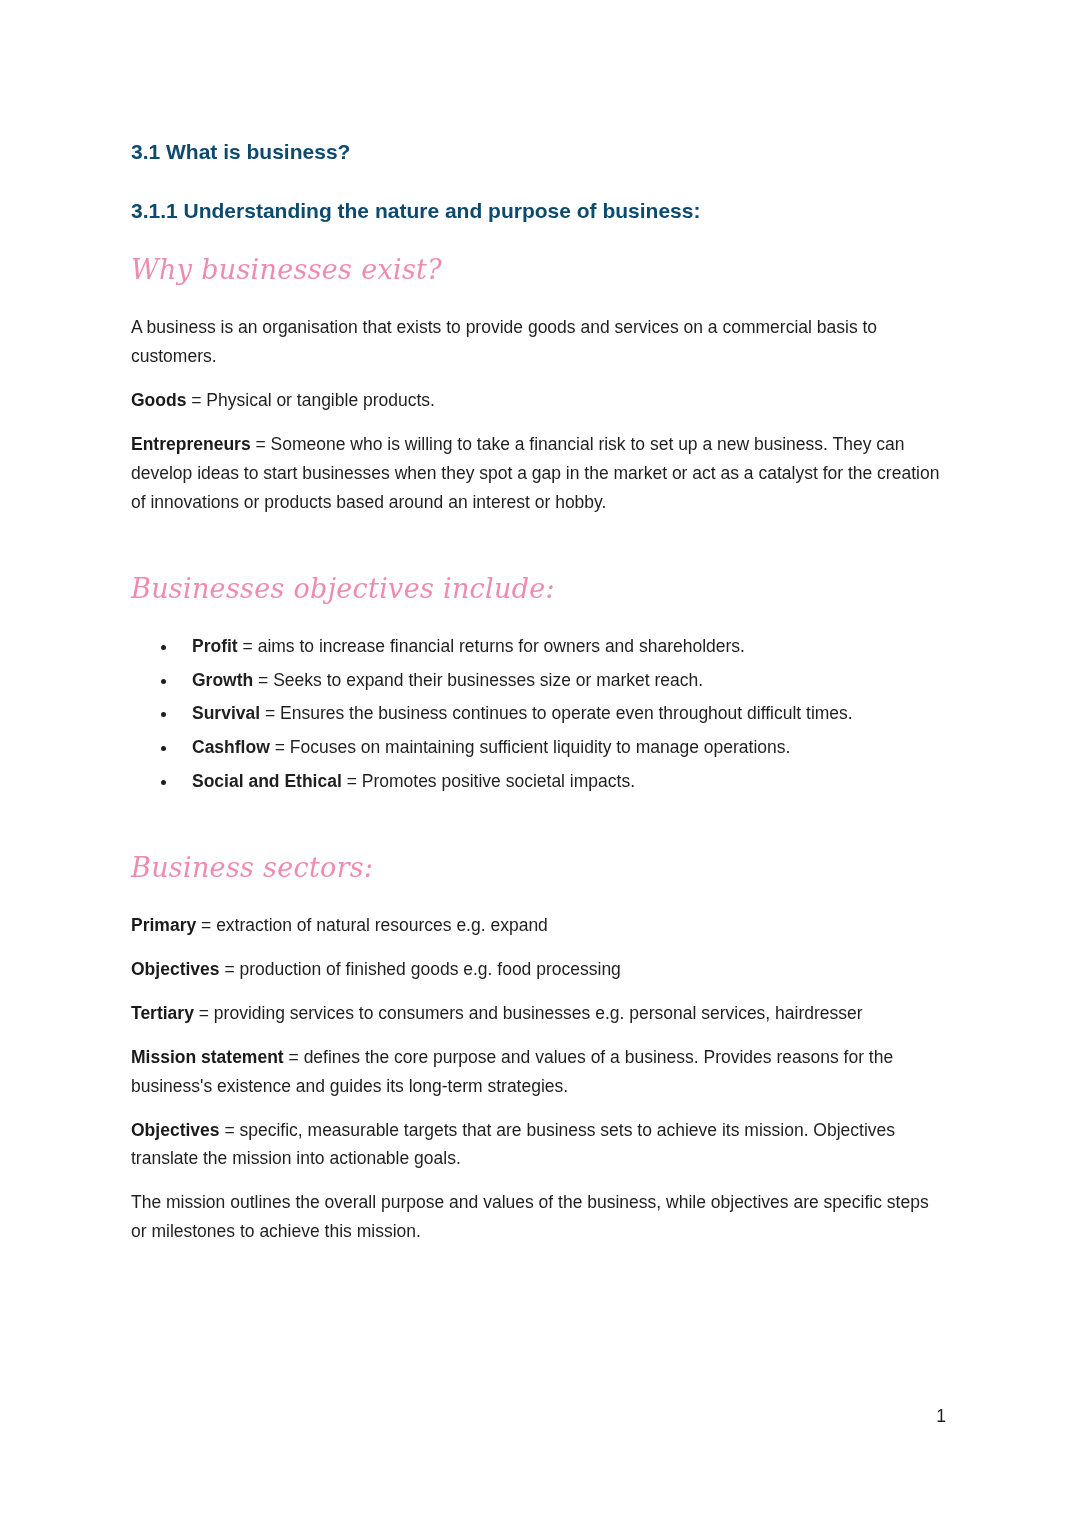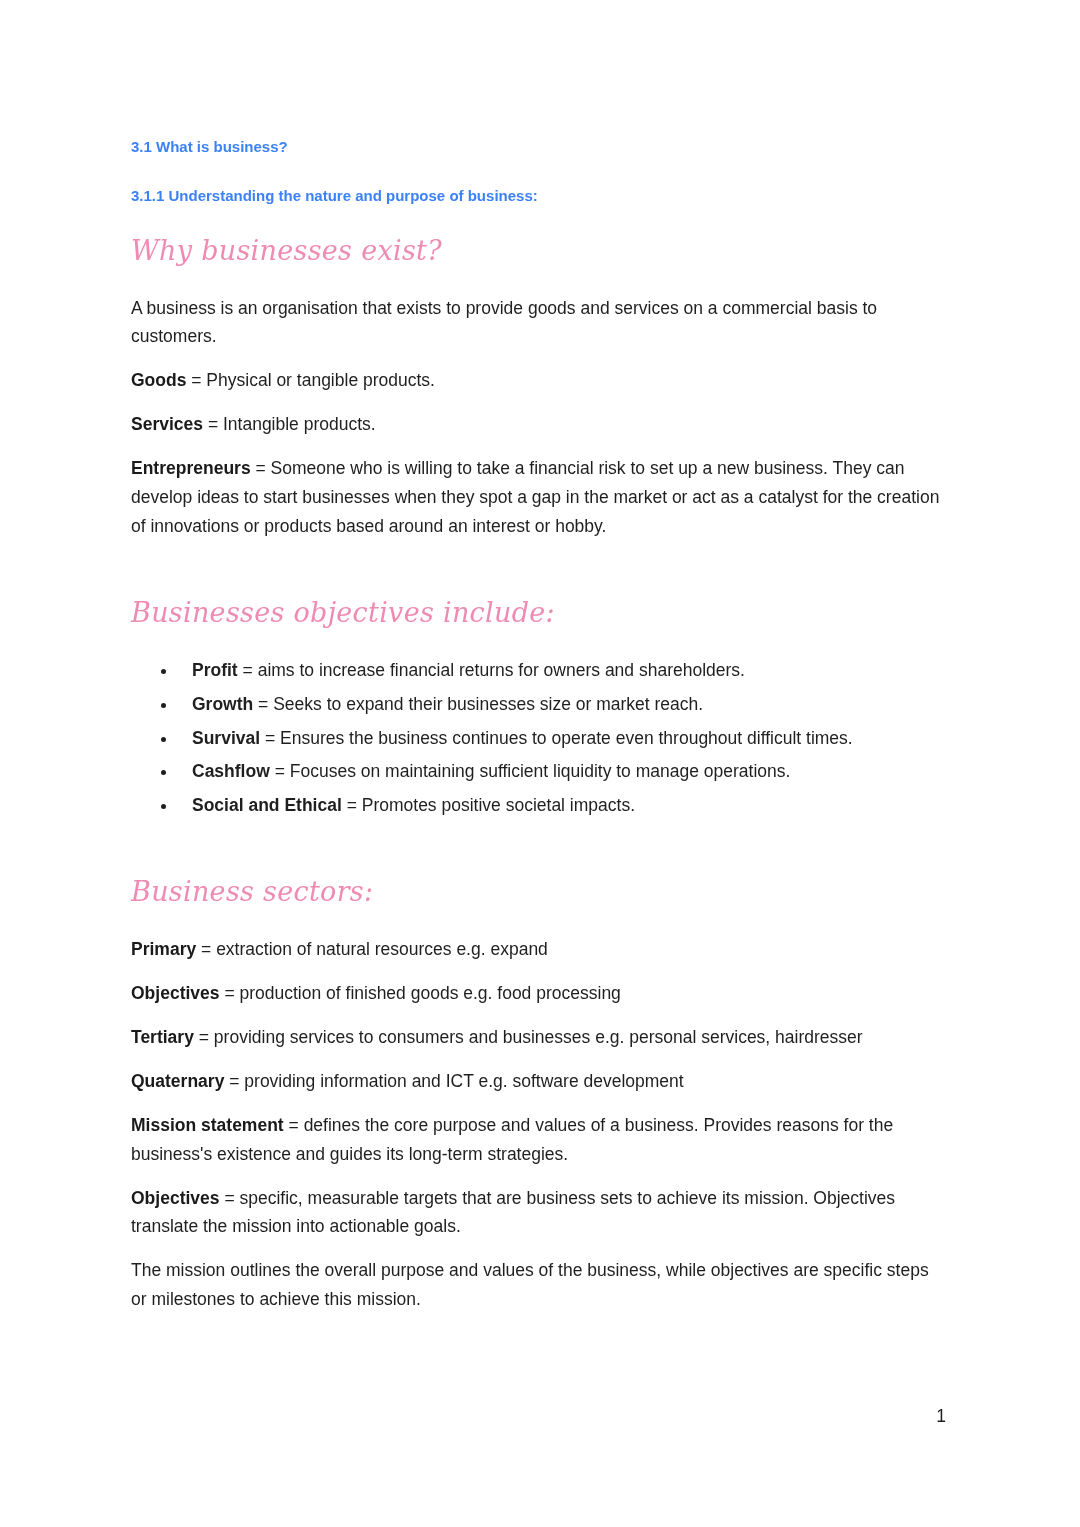--- a/index.html
+++ b/index.html
@@ -11,23 +11,23 @@
     margin: 0 auto;
     background: #ffffff;
     padding: 135px 132px 0 131px;
     font-family: "Liberation Sans", sans-serif;
     color: #1f1f1f;
     font-size: 17.5px;
     line-height: 1.65;
   }
   .doc-heading {
     font-weight: bold;
-    font-size: 15px;
+    font-size: 21px;
     margin-bottom: 24px;
-    color: #3b82f6;
+    color: #0c4a6e;
   }
   .script-heading {
     font-family: "DejaVu Serif", serif;
     font-style: italic;
     font-weight: 500;
     color: #ef8bb2;
     font-size: 27px;
     line-height: 1.3;
     margin: 54px 0 26px 0;
     letter-spacing: 0.3px;
@@ -58,21 +58,20 @@
 
   <div class="doc-heading">3.1 What is business?</div>
   <div class="doc-heading">3.1.1 Understanding the nature and purpose of business:</div>
 
   <div class="script-heading first">Why businesses exist?</div>
 
   <p class="body-text">A business is an organisation that exists to provide goods and services on a commercial basis to customers.</p>
 
   <p class="body-text"><strong>Goods</strong><span> = Physical or tangible products.</span></p>
 
-  <p class="body-text"><strong>Services</strong><span> = Intangible products.</span></p>
 
   <p class="body-text"><strong>Entrepreneurs</strong><span> = Someone who is willing to take a financial risk to set up a new business. They can develop ideas to start businesses when they spot a gap in the market or act as a catalyst for the creation of innovations or products based around an interest or hobby.</span></p>
 
   <div class="script-heading">Businesses objectives include:</div>
 
   <ul class="objective-list">
     <li><strong>Profit</strong><span> = aims to increase financial returns for owners and shareholders.</span></li>
     <li><strong>Growth</strong><span> = Seeks to expand their businesses size or market reach.</span></li>
     <li><strong>Survival</strong><span> = Ensures the business continues to operate even throughout difficult times.</span></li>
     <li><strong>Cashflow</strong><span> = Focuses on maintaining sufficient liquidity to manage operations.</span></li>
@@ -80,21 +79,20 @@
   </ul>
 
   <div class="script-heading">Business sectors:</div>
 
   <p class="body-text"><strong>Primary</strong><span> = extraction of natural resources e.g. expand</span></p>
 
   <p class="body-text"><strong>Objectives</strong><span> = production of finished goods e.g. food processing</span></p>
 
   <p class="body-text"><strong>Tertiary</strong><span> = providing services to consumers and businesses e.g. personal services, hairdresser</span></p>
 
-  <p class="body-text"><strong>Quaternary</strong><span> = providing information and ICT e.g. software development</span></p>
 
 
   <p class="body-text"><strong>Mission statement</strong><span> = defines the core purpose and values of a business. Provides reasons for the business's existence and guides its long-term strategies.</span></p>
 
   <p class="body-text"><strong>Objectives</strong><span> = specific, measurable targets that are business sets to achieve its mission. Objectives translate the mission into actionable goals.</span></p>
 
   <p class="body-text">The mission outlines the overall purpose and values of the business, while objectives are specific steps or milestones to achieve this mission.</p>
 
   <div class="page-number">1</div>
 

